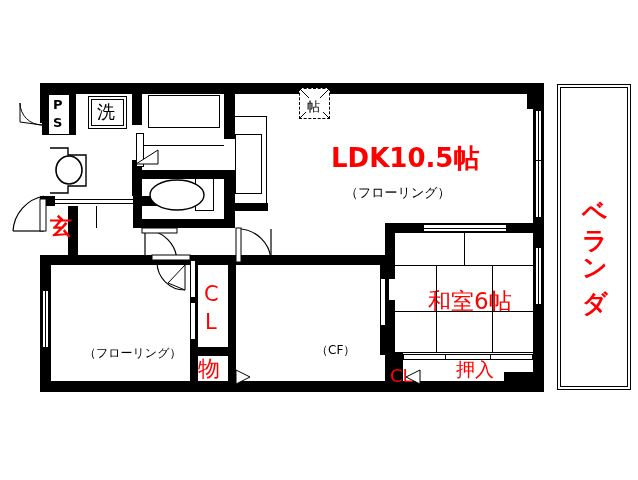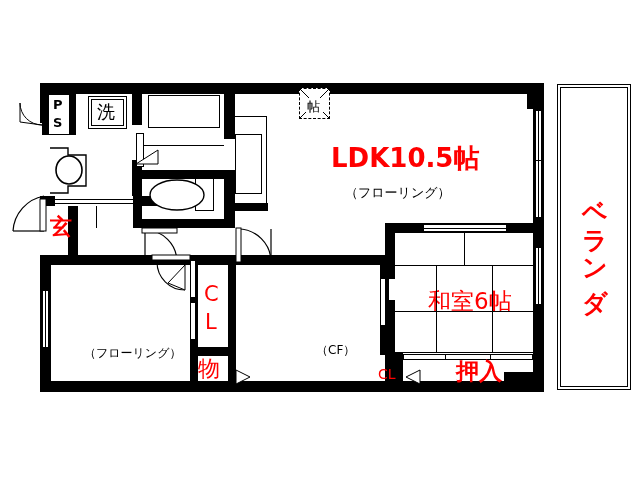--- a/index.html
+++ b/index.html
@@ -242,24 +242,24 @@
 
   <div class="box" style="left:535px; top:245px; width:7px; height:60px;"></div>
   <div class="thin" style="left:538px; top:245px; width:1px; height:60px;"></div>
 
   <div class="wall" style="left:395px; top:352px; width:8px; height:40px;"></div>
   <div class="thin" style="left:403px; top:352px; width:130px; height:1px;"></div>
   <div class="box" style="left:403px; top:354px; width:130px; height:6px;"></div>
   <div class="thin" style="left:445px; top:354px; width:1px; height:6px;"></div>
   <div class="thin" style="left:490px; top:354px; width:1px; height:6px;"></div>
 
-  <div class="lbl red" style="left:456px; top:360px; font-size:23px; font-weight:700;">押入</div>
+  <div class="lbl red" style="left:456px; top:360px; font-size:19px; font-weight:400;">押入</div>
   <div class="wall" style="left:504px; top:372px; width:30px; height:20px;"></div>
 
-  <div class="lbl red" style="left:378px; top:367px; font-size:14px;text-align:right;">CL</div>
+  <div class="lbl red" style="left:390px; top:367px; font-size:18px;text-align:right;">CL</div>
 
   <div class="box" style="left:535px; top:110px; width:7px; height:108px;"></div>
   <div class="thin" style="left:538px; top:110px; width:1px; height:108px;"></div>
   <div class="thin" style="left:536px; top:160px; width:5px; height:1px;"></div>
 
   <div class="wall" style="left:533px; top:218px; width:11px; height:30px;"></div>
   <div class="wall" style="left:533px; top:305px; width:11px; height:30px;"></div>
 
   <svg class="ov">
     <rect x="78" y="258" width="4" height="2" fill="#000"></rect>

